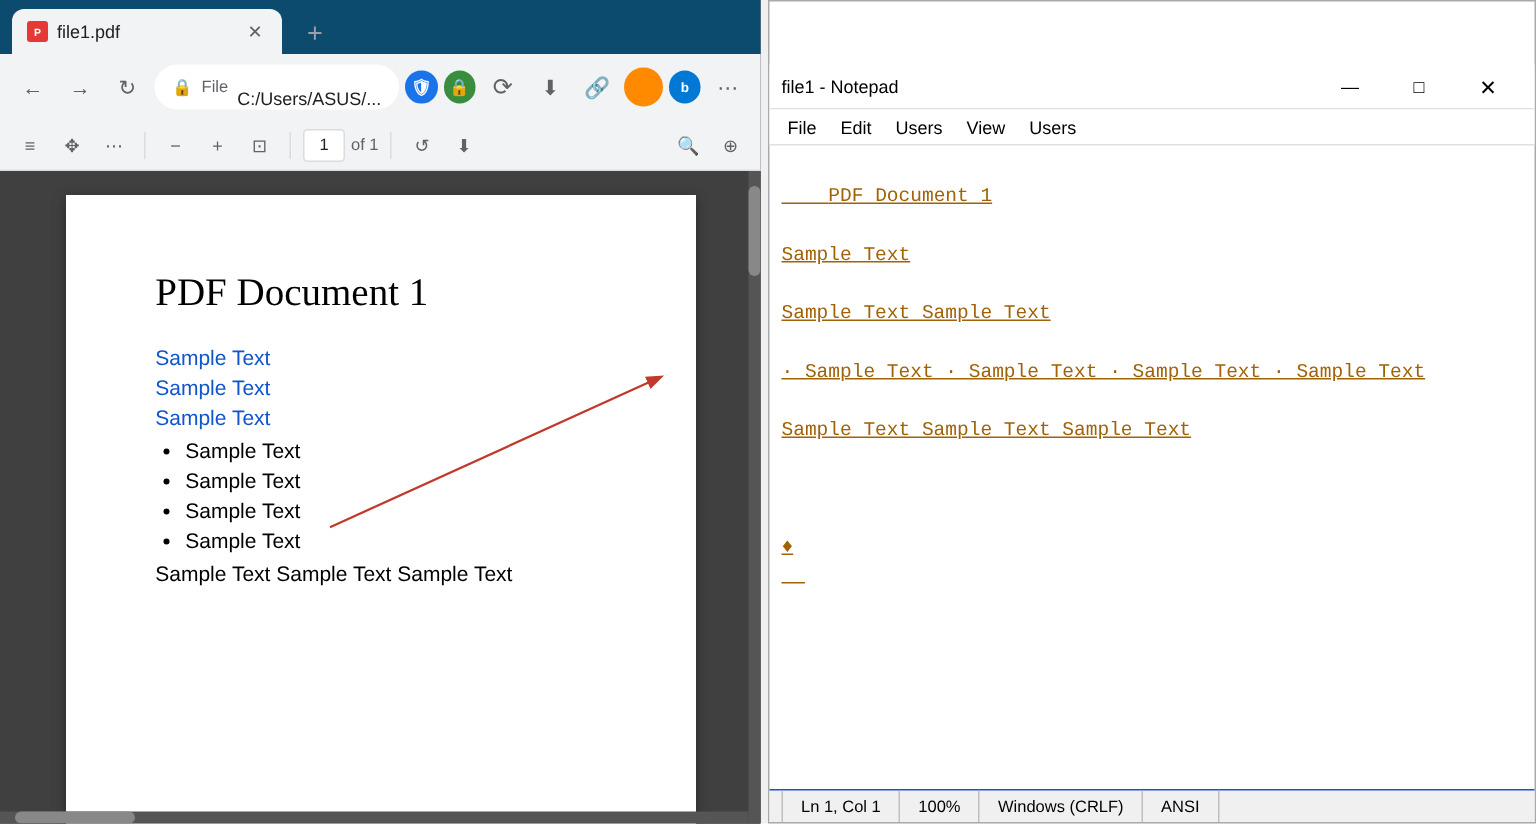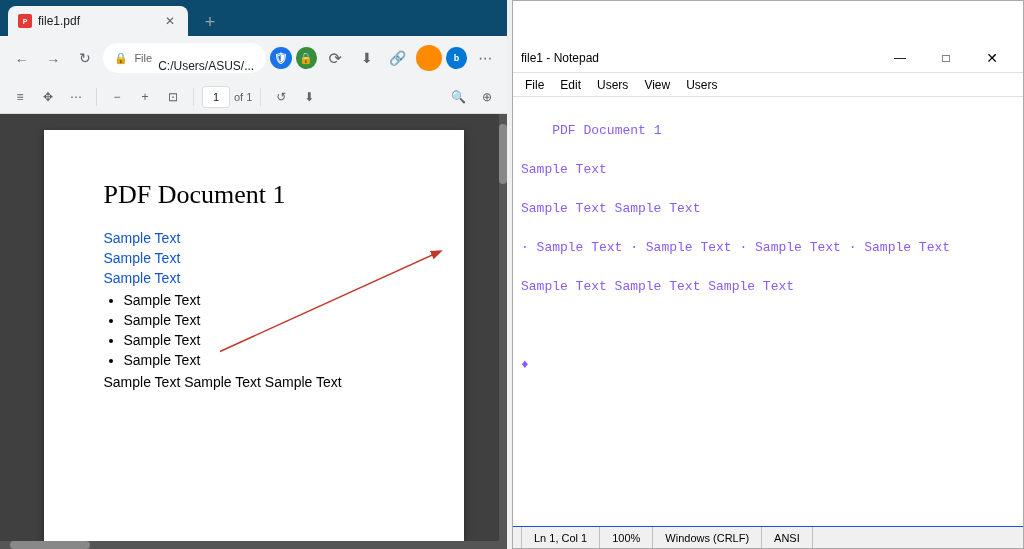--- a/index.html
+++ b/index.html
@@ -280,24 +280,25 @@
       cursor: pointer;
       height: 24px;
       display: flex; align-items: center;
     }
 
     .notepad-content {
       flex: 1;
       padding: 4px 8px;
       font-family: 'Courier New', monospace;
       font-size: 13px;
-      color: #8b5cf6;
+      color: #a16207;
       white-space: pre;
       overflow: hidden;
       line-height: 1.5;
+      text-decoration: underline;
     }
 
     .notepad-statusbar {
       height: 22px;
       background: #f0f0f0;
       border-top: 1px solid #1d4ed8;
       display: flex;
       align-items: center;
       padding: 0 8px;
       gap: 0;

